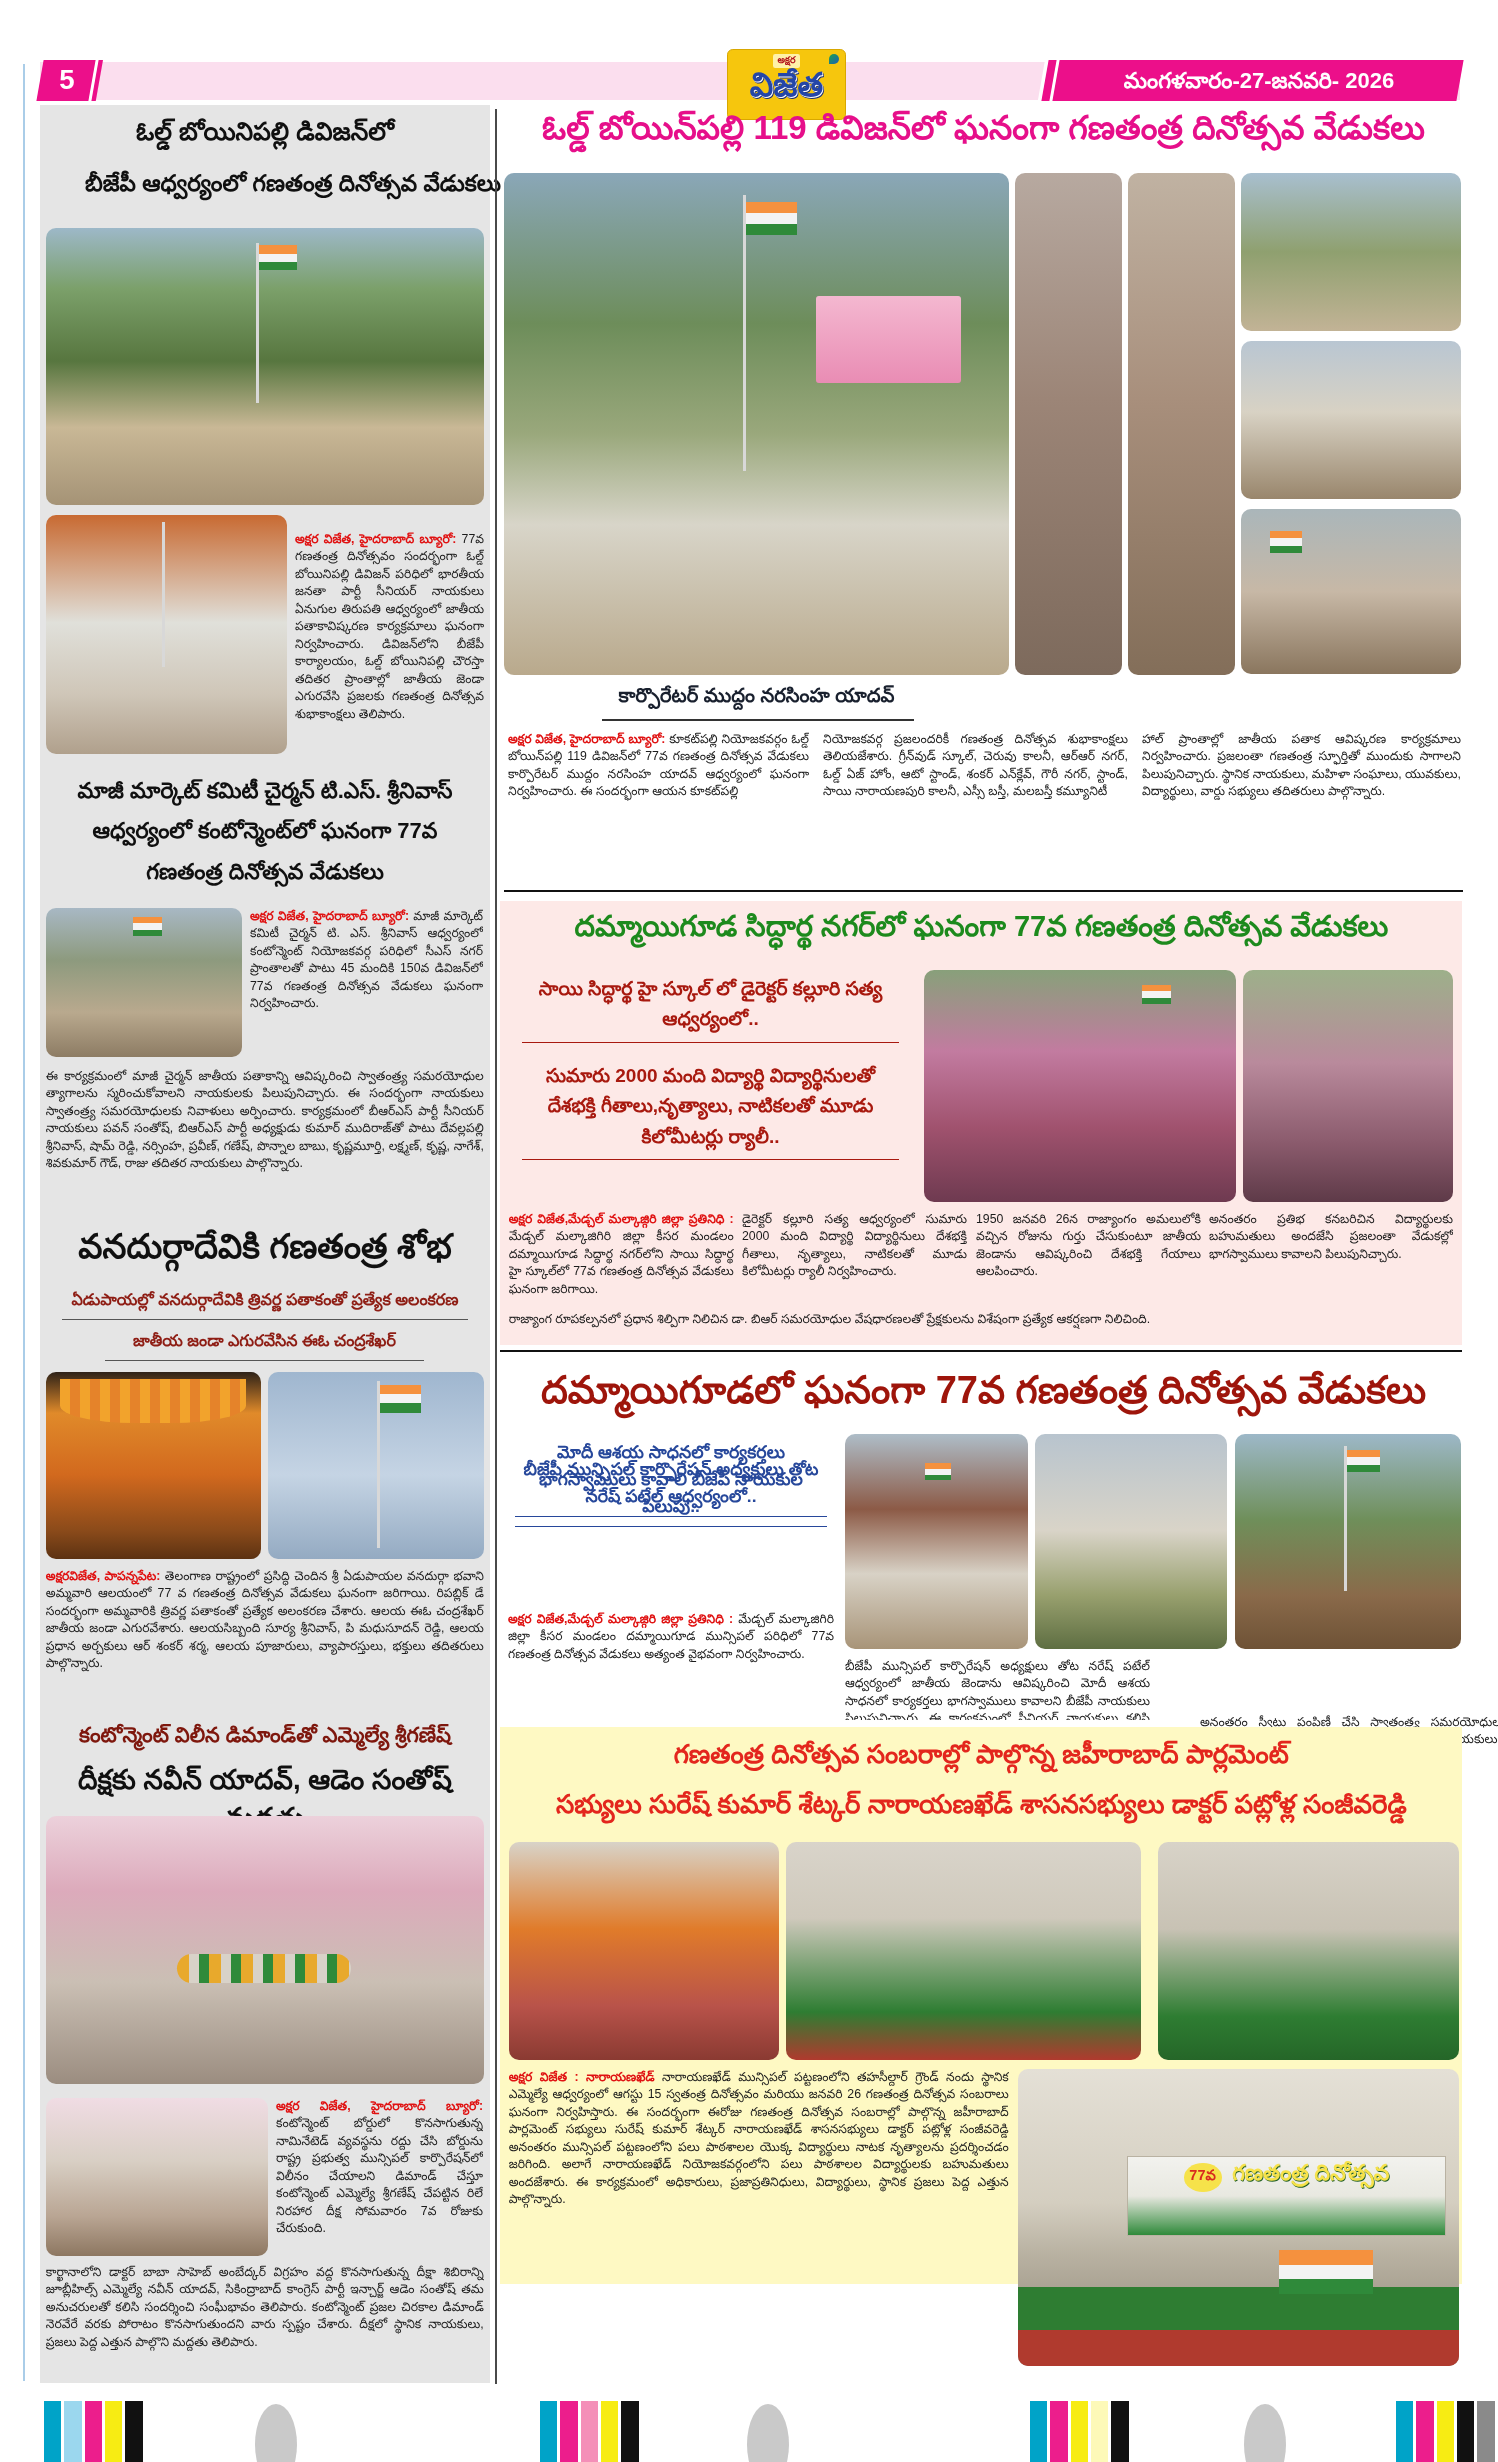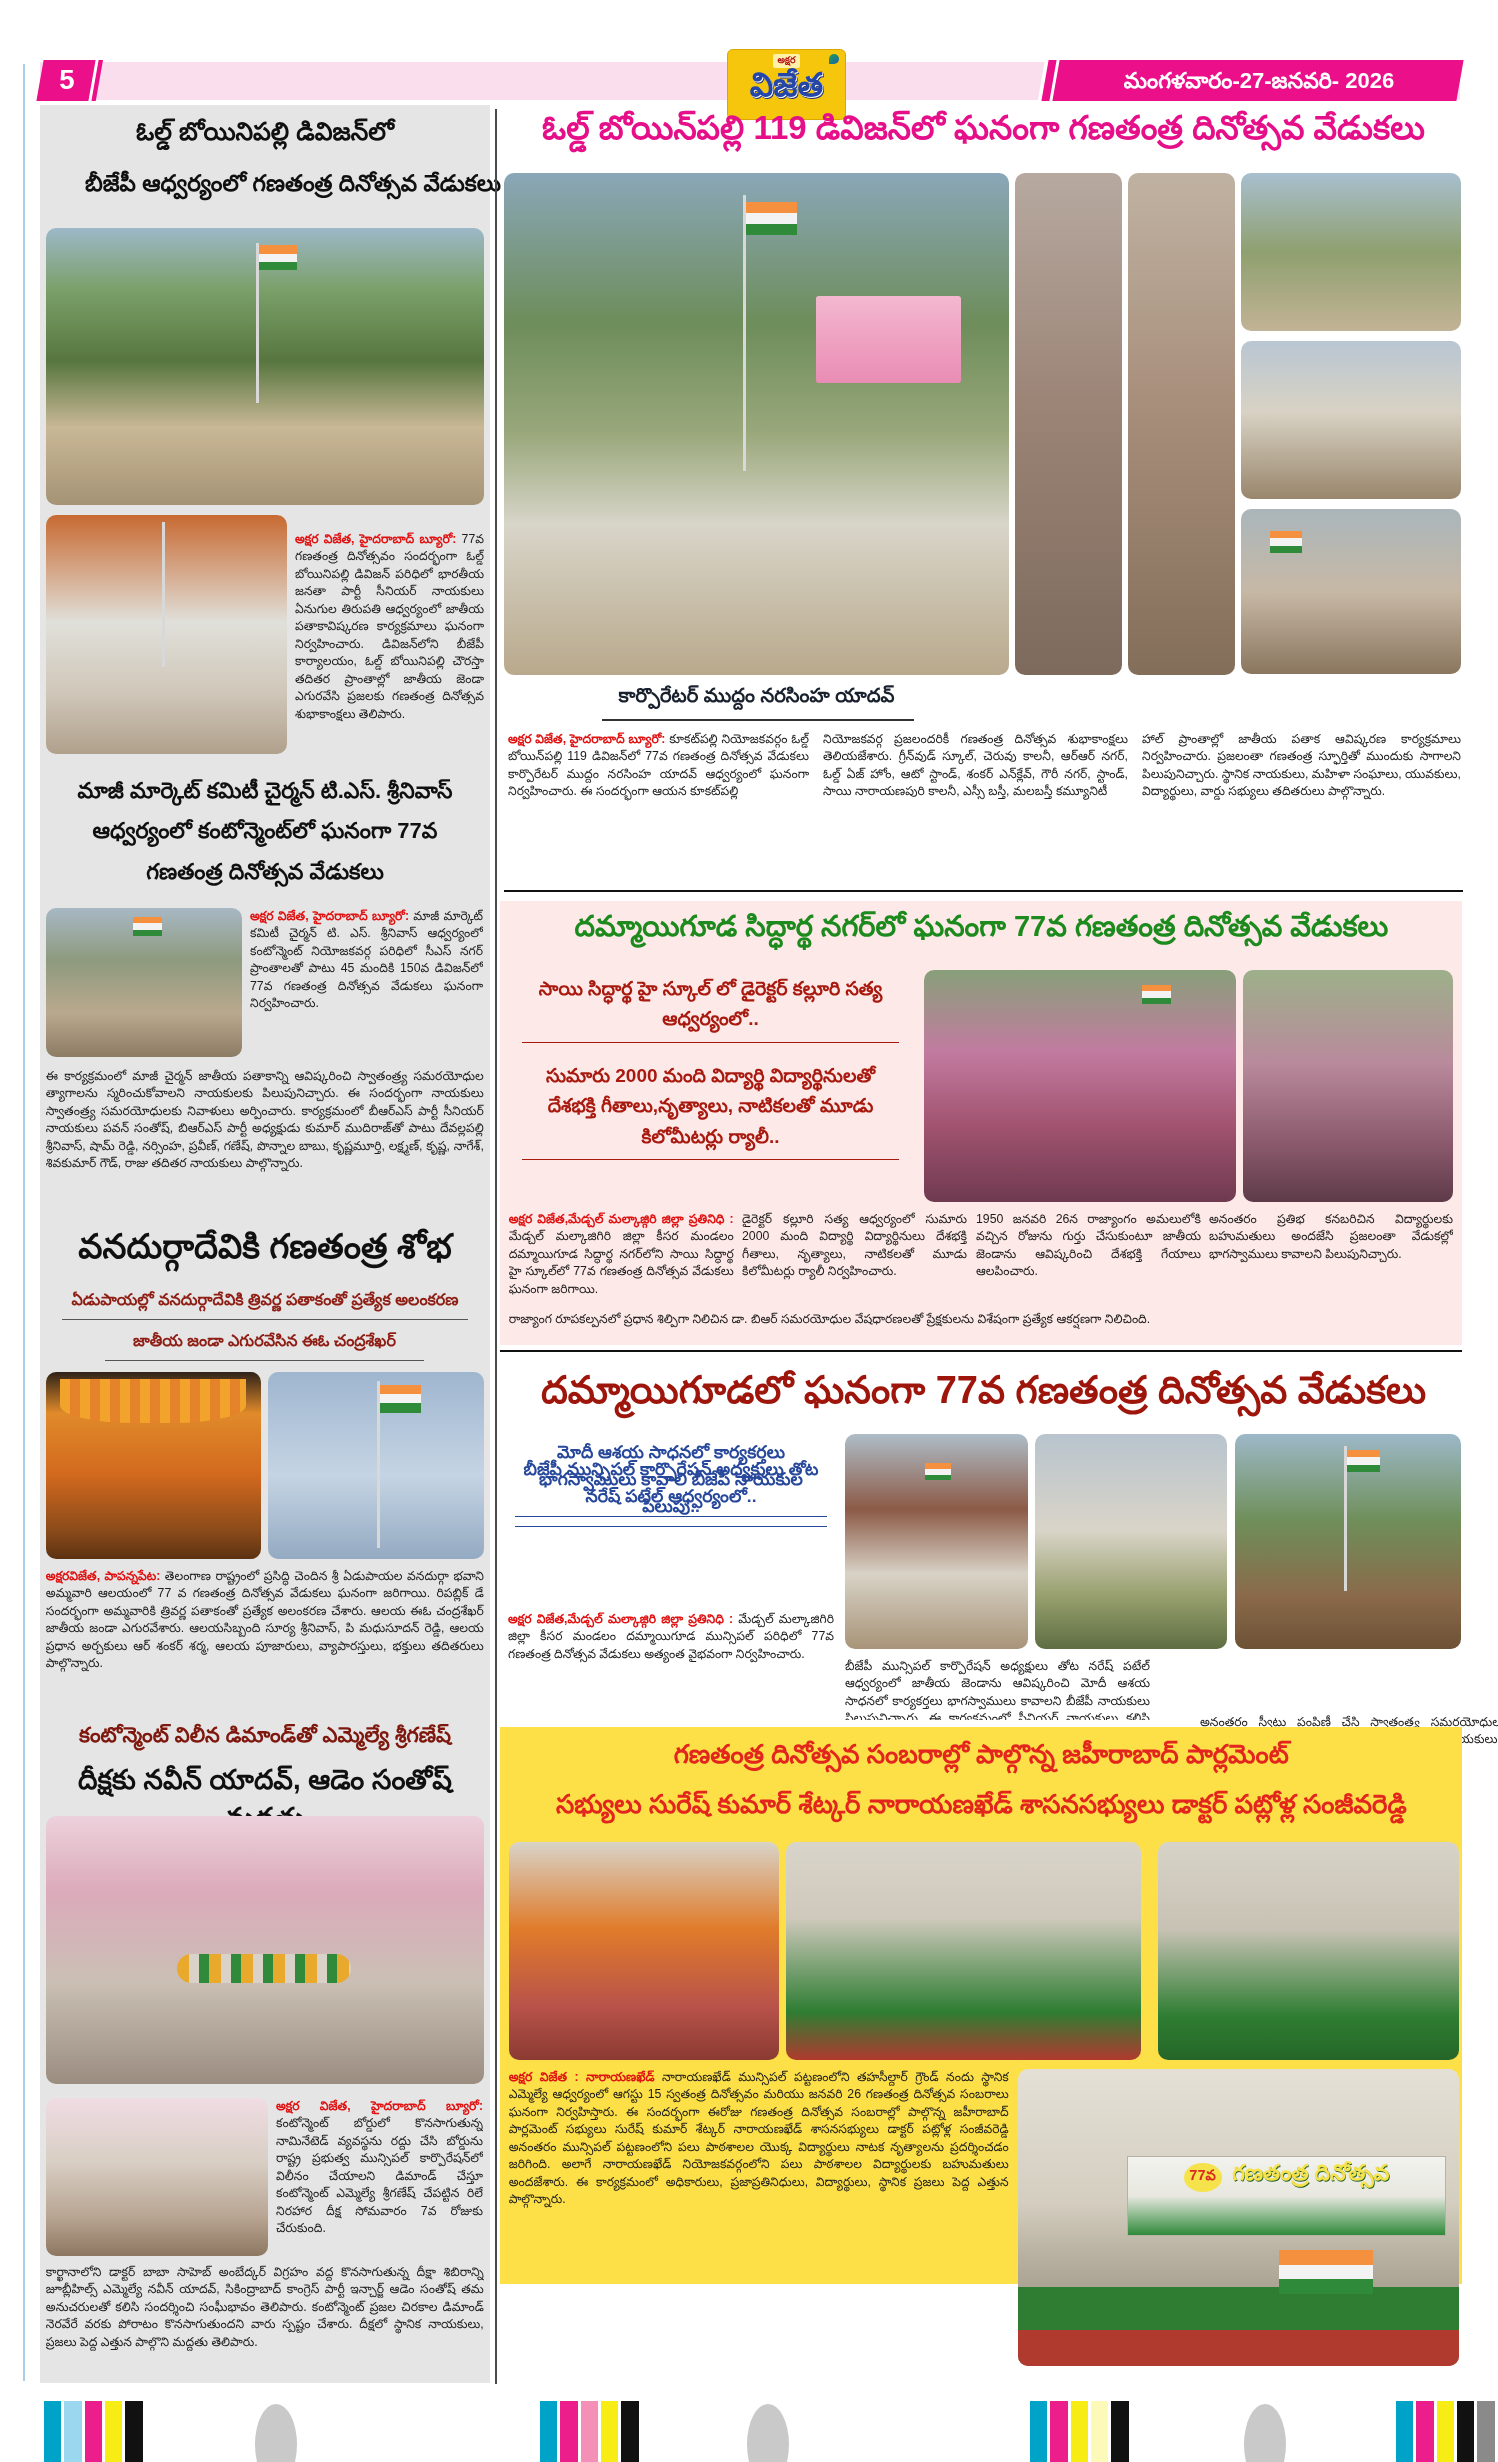--- a/index.html
+++ b/index.html
@@ -186,21 +186,21 @@
   <div class="flagpole" style="left:109px;top:11.6px;height:145px;"></div>
   <div class="tricolor" style="left:112px;top:16px;width:33px;height:22px;">
       <div class="t-saffron"></div>
       <div class="t-white"></div>
       <div class="t-green"></div>
     </div>
 </div>
 <p class="bt abs" style="left:845px;top:1658px;width:305px;height:62px;">బీజేపీ మున్సిపల్ కార్పొరేషన్ అధ్యక్షులు తోట నరేష్ పటేల్ ఆధ్వర్యంలో జాతీయ జెండాను ఆవిష్కరించి మోదీ ఆశయ సాధనలో కార్యకర్తలు భాగస్వాములు కావాలని బీజేపీ నాయకులు పిలుపునిచ్చారు. ఈ కార్యక్రమంలో సీనియర్ నాయకులు కలిసి జెండా వందనం చేశారు.</p>
 <p class="bt abs" style="left:1160px;top:1714px;width:301px;height:62px;margin-left:40px;">అనంతరం స్వీట్లు పంపిణీ చేసి స్వాతంత్ర్య సమరయోధుల సేవలను స్మరించుకున్నారు. కార్యక్రమంలో పార్టీ నాయకులు, కార్యకర్తలు, స్థానిక ప్రజలు పెద్ద ఎత్తున పాల్గొన్నారు.</p>
 
-<div class="abs" style="left:500px;top:1727px;width:962px;height:557px;background:#fde047;">
+<div class="abs" style="left:500px;top:1727px;width:962px;height:557px;background:#fef9c3;">
   <div class="abs" style="left:7.3px;top:11.6px;width:948px;font-size:26px;font-weight:bold;color:#e3261d;text-align:center;">గణతంత్ర దినోత్సవ సంబరాల్లో పాల్గొన్న జహీరాబాద్ పార్లమెంట్</div>
   <div class="abs" style="left:7.3px;top:62px;width:948px;font-size:26px;font-weight:bold;color:#e3261d;text-align:center;">సభ్యులు సురేష్ కుమార్ శేట్కర్  నారాయణఖేడ్ శాసనసభ్యులు డాక్టర్ పట్లోళ్ల సంజీవరెడ్డి</div>
   <div class="photo" style="left:8.7px;top:115px;width:270px;height:218px;background:linear-gradient(180deg,#d8d3c8 0%,#e07b2a 40%,#b9534a 75%,#8a3a32 100%);"></div>
   <div class="photo" style="left:286px;top:115px;width:355px;height:218px;background:linear-gradient(180deg,#d9d4ca 0%,#cfc9bc 35%,#2e7d32 78%,#b03a2e 100%);"></div>
   <div class="photo" style="left:658px;top:115px;width:301px;height:218px;background:linear-gradient(180deg,#d8d3c8 0%,#c8c2b4 40%,#2e7d32 80%,#256628 100%);"></div>
   <p class="bt abs" style="left:8.7px;top:342px;width:500px;height:305px;">
     <span class="by">అక్షర విజేత : నారాయణఖేడ్</span>
     <span>నారాయణఖేడ్ మున్సిపల్ పట్టణంలోని తహసీల్దార్ గ్రౌండ్ నందు స్థానిక ఎమ్మెల్యే ఆధ్వర్యంలో ఆగస్టు 15 స్వతంత్ర దినోత్సవం మరియు జనవరి 26 గణతంత్ర దినోత్సవ సంబరాలు ఘనంగా నిర్వహిస్తారు. ఈ సందర్భంగా ఈరోజు గణతంత్ర దినోత్సవ సంబరాల్లో పాల్గొన్న జహీరాబాద్ పార్లమెంట్ సభ్యులు సురేష్ కుమార్ శేట్కర్ నారాయణఖేడ్ శాసనసభ్యులు డాక్టర్ పట్లోళ్ల సంజీవరెడ్డి అనంతరం మున్సిపల్ పట్టణంలోని పలు పాఠశాలల యొక్క విద్యార్థులు నాటక నృత్యాలను ప్రదర్శించడం జరిగింది. అలాగే నారాయణఖేడ్ నియోజకవర్గంలోని పలు పాఠశాలల విద్యార్థులకు బహుమతులు అందజేశారు. ఈ కార్యక్రమంలో అధికారులు, ప్రజాప్రతినిధులు, విద్యార్థులు, స్థానిక ప్రజలు పెద్ద ఎత్తున పాల్గొన్నారు.</span>
   </p>
   <div class="photo" style="left:518px;top:342px;width:441px;height:297px;background:linear-gradient(180deg,#e4e0d6 0%,#d4cec0 45%,#b9b2a2 62%,#8a8274 100%);">

